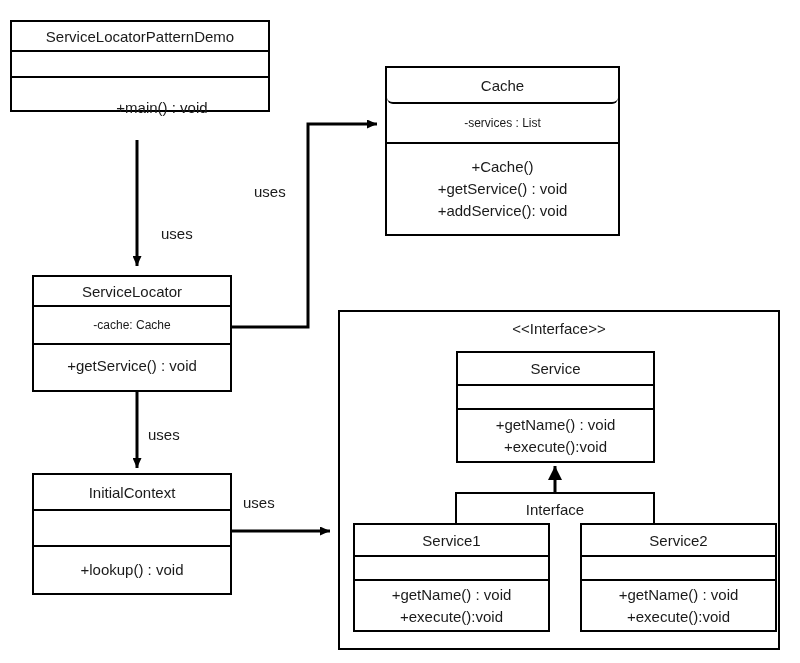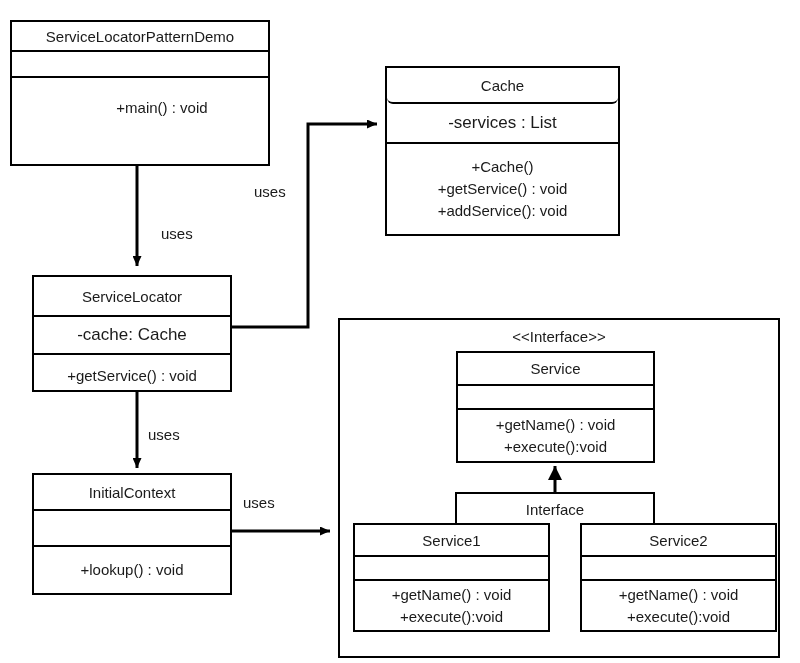--- a/index.html
+++ b/index.html
@@ -34,21 +34,21 @@
     color: #1a1a1a;
     display: flex;
     align-items: center;
     justify-content: center;
     white-space: nowrap;
   }
   .uml-attrs {
     box-sizing: border-box;
     border-bottom: 2px solid #000000;
     text-align: center;
-    font-size: 17px;
+    font-size: 12px;
     color: #1a1a1a;
     display: flex;
     align-items: center;
     justify-content: center;
     white-space: nowrap;
   }
   .uml-ops {
     box-sizing: border-box;
     text-align: center;
     font-size: 15px;
@@ -147,59 +147,59 @@
 
     <g>
       <path d="M232,531 L330,531" stroke="#000000" stroke-width="3" fill="none" marker-end="url(#arrowOpen)"></path>
     </g>
 
     <g>
       <path d="M555,494 L555,466" stroke="#000000" stroke-width="3" fill="none" marker-end="url(#arrowHollow)"></path>
     </g>
   </svg>
 
-  <div class="uml-class" style="left:10px; top:20px; width:260px; height:146px;">
+  <div class="uml-class" style="left:10px; top:20px; width:260px; height:92px;">
     <div class="uml-name" style="height:30px;">ServiceLocatorPatternDemo</div>
     <div class="uml-attrs" style="height:26px;"></div>
     <div class="uml-ops" style="height:60px;padding-left:44px;">
       <span class="op-line">+main() : void</span>
     </div>
   </div>
 
   <div class="uml-class" style="left:385px; top:66px; width:235px; height:170px;">
     <div class="uml-name" style="height:36px;border-radius:6px;">Cache</div>
     <div class="uml-attrs" style="height:40px;">
       <span>-services  : List</span>
     </div>
     <div class="uml-ops" style="height:90px;">
       <span class="op-line">+Cache()</span>
       <span class="op-line">+getService() : void</span>
       <span class="op-line">+addService():  void</span>
     </div>
   </div>
 
   <div class="uml-class" style="left:32px; top:275px; width:200px; height:117px;">
-    <div class="uml-name" style="height:40px;">ServiceLocator</div>
+    <div class="uml-name" style="height:30px;">ServiceLocator</div>
     <div class="uml-attrs" style="height:38px;">
       <span>-cache: Cache</span>
     </div>
     <div class="uml-ops" style="height:41px;">
       <span class="op-line">+getService() : void</span>
     </div>
   </div>
 
   <div class="uml-class" style="left:32px; top:473px; width:200px; height:122px;">
     <div class="uml-name" style="height:36px;">InitialContext</div>
     <div class="uml-attrs" style="height:36px;"></div>
     <div class="uml-ops" style="height:46px;">
       <span class="op-line">+lookup() : void</span>
     </div>
   </div>
 
-  <div class="uml-package" style="left:338px; top:318px; width:442px; height:340px;text-decoration:underline;">
+  <div class="uml-package" style="left:338px; top:310px; width:442px; height:340px;text-decoration:underline;">
     <div class="pkg-stereotype">&lt;&lt;Interface&gt;&gt;</div>
   </div>
 
   <div class="uml-class" style="left:456px; top:351px; width:199px; height:112px;">
     <div class="uml-name" style="height:33px;">Service</div>
     <div class="uml-attrs" style="height:24px;"></div>
     <div class="uml-ops" style="height:51px;">
       <span class="op-line">+getName() : void</span>
       <span class="op-line">+execute():void</span>
     </div>

